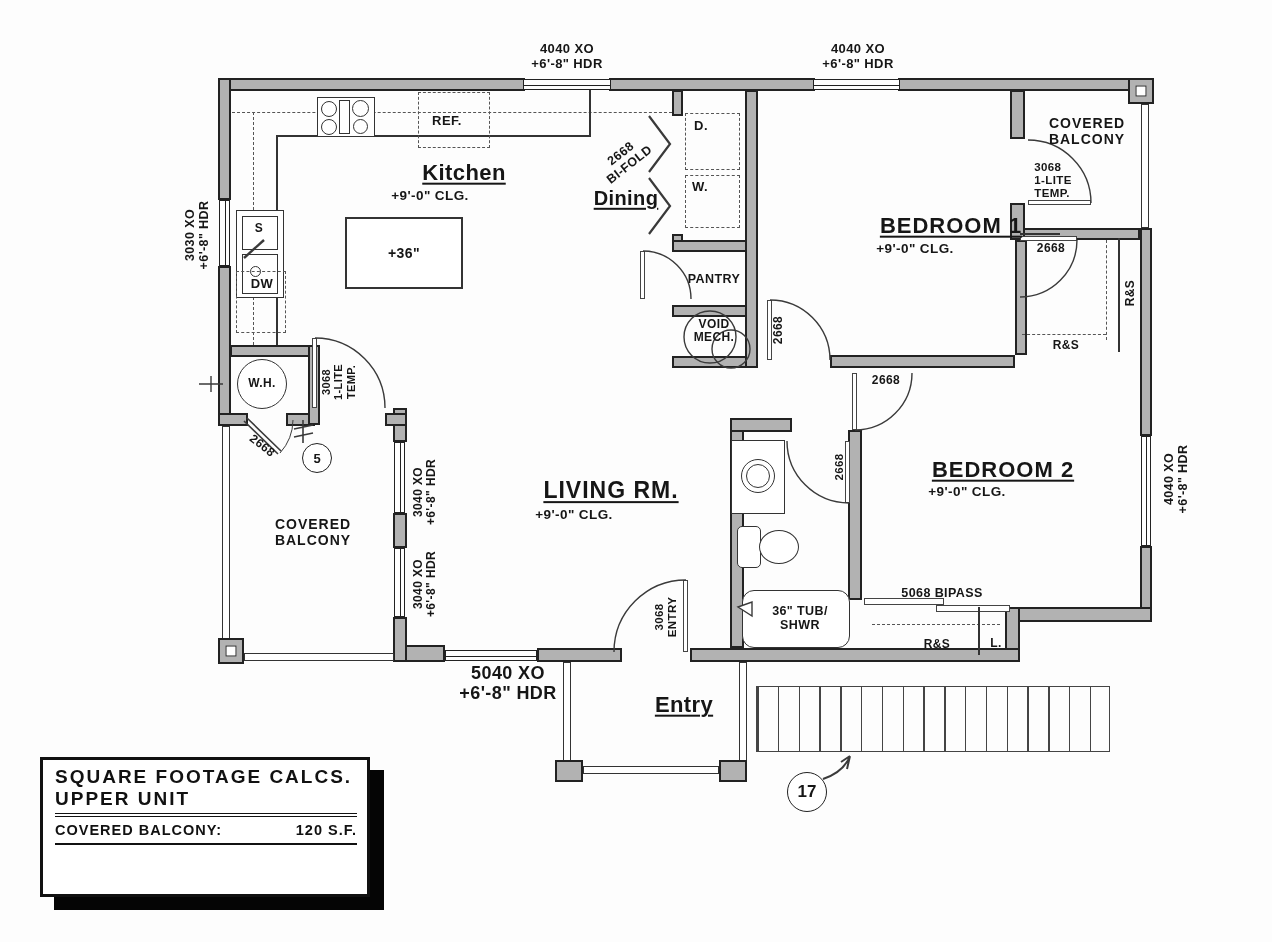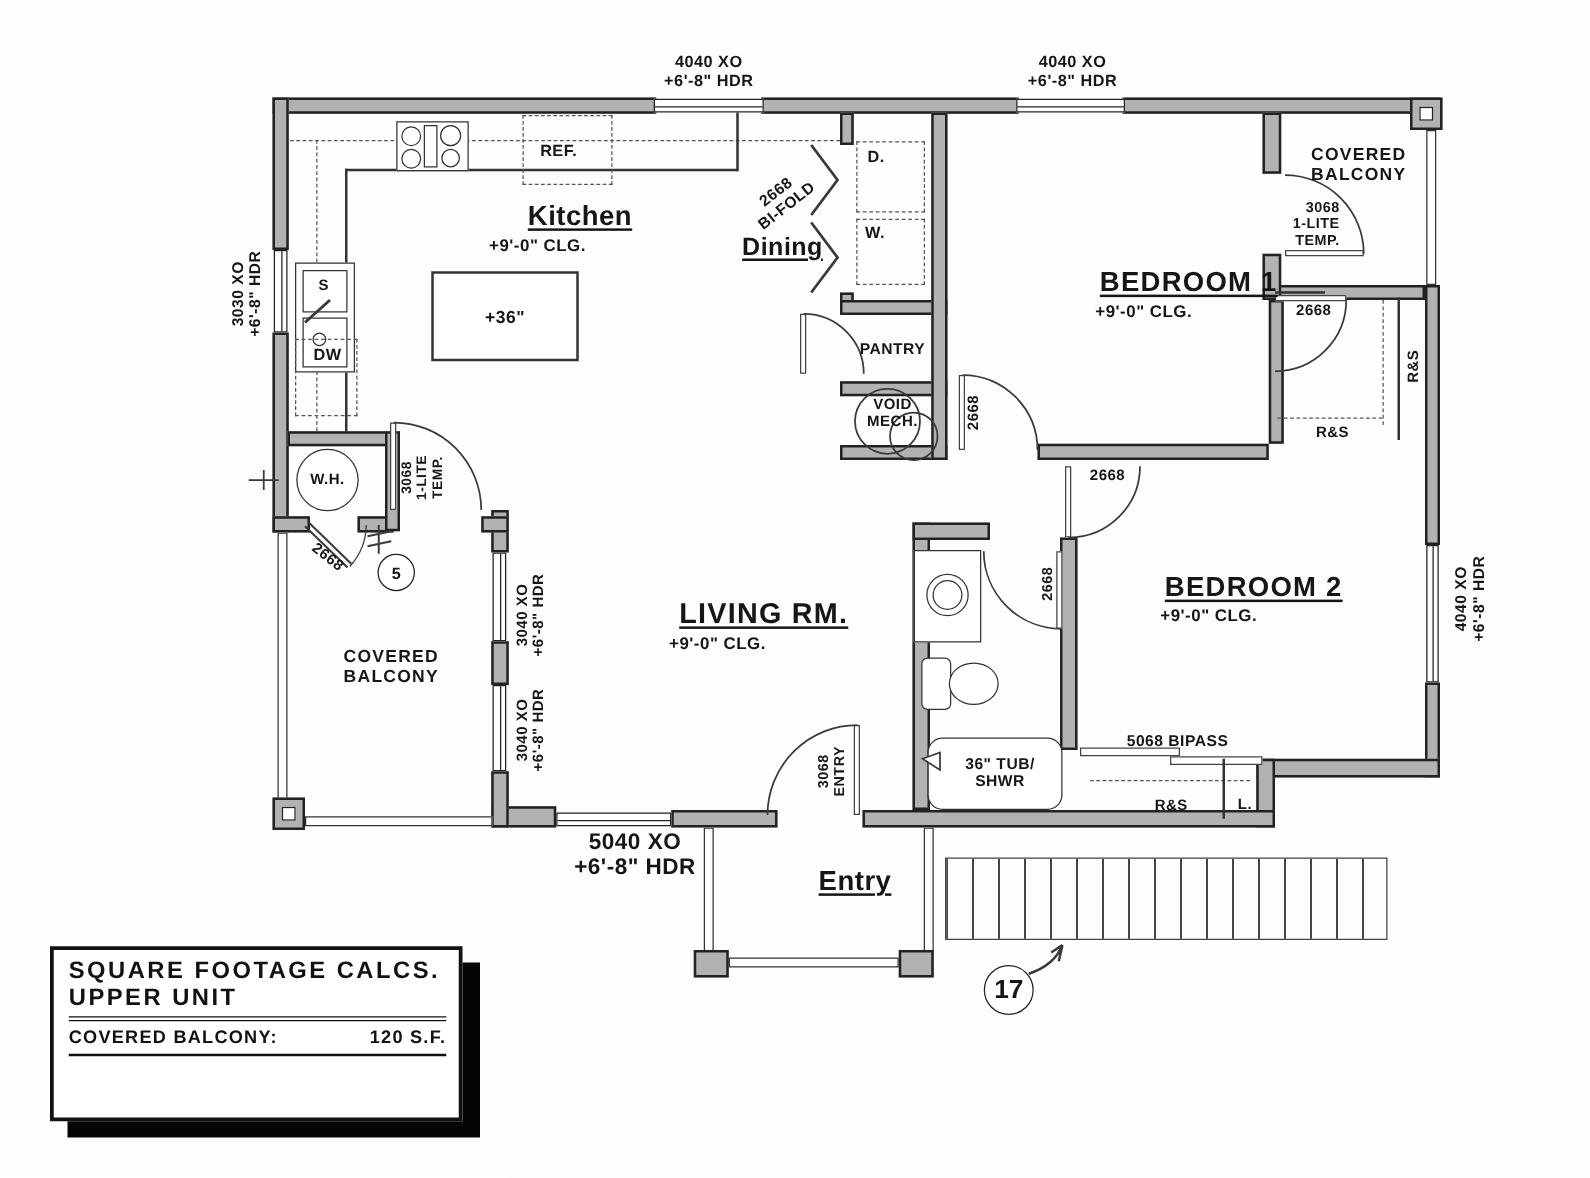--- a/index.html
+++ b/index.html
@@ -21,21 +21,21 @@
   .tline-v{position:absolute;background:#333;width:1.5px;}
   .fix{position:absolute;background:#fff;border:1.5px solid #333;box-sizing:border-box;}
   .round{border-radius:50%;}
   .leaf{position:absolute;background:#fff;border:1.3px solid #444;box-sizing:border-box;}
   .lbl{position:absolute;transform:translate(-50%,-50%);font-weight:700;color:#161616;
        white-space:pre-line;text-align:center;line-height:1.12;letter-spacing:.4px;}
   .u{text-decoration:underline;text-decoration-thickness:2px;text-underline-offset:3px;margin-left:34px;}
   .r90{transform:translate(-50%,-50%) rotate(-90deg);}
   .r38{transform:translate(-50%,-50%) rotate(38deg);}
   .rm38{transform:translate(-50%,-50%) rotate(-38deg);}
-  .la{text-align:right;}
+  .la{text-align:left;}
   .keynote{position:absolute;border:1.6px solid #222;border-radius:50%;background:#fff;
            display:flex;align-items:center;justify-content:center;font-weight:700;color:#161616;}
   .stairs{position:absolute;border:1.5px solid #444;box-sizing:border-box;
           background:repeating-linear-gradient(to right,#444 0 1.5px,transparent 1.5px 20.8px);}
   svg.lines{position:absolute;left:0;top:0;pointer-events:none;}
   
   .tblock{position:absolute;left:40px;top:757px;width:330px;height:140px;background:#fff;
           border:3px solid #111;box-shadow:14px 13px 0 #050505;box-sizing:border-box;
           padding:6px 10px 4px 12px;color:#111;}
   .tblock .tt{font-weight:700;font-size:19px;letter-spacing:2px;line-height:1.15;}
@@ -174,21 +174,21 @@
       <path d="M738,607 L752,602 L752,616 Z" fill="#fff" stroke-width="1.4"></path>
       <path d="M823,779 C838,774 846,766 850,756 M850,756 L841,762 M850,756 L847,769" stroke-width="2"></path>
     </g>
   </svg>
 
   <div class="stairs" style="left:756px;top:686px;width:354px;height:66px"></div>
 
   <div class="keynote" style="left:302px;top:443px;width:28px;height:28px;font-size:13px">
     <span>5</span>
   </div>
-  <div class="keynote" style="left:787px;top:772px;width:38px;height:38px;font-size:21px">
+  <div class="keynote" style="left:787px;top:772px;width:38px;height:38px;font-size:17px">
     <span>17</span>
   </div>
 
   <div class="lbl" style="left:567px;top:57px;font-size:13px">4040 XO
 +6'-8" HDR</div>
   <div class="lbl" style="left:858px;top:57px;font-size:13px">4040 XO
 +6'-8" HDR</div>
   <div class="lbl r90" style="left:197px;top:235px;font-size:12.5px">3030 XO
 +6'-8" HDR</div>
   <div class="lbl r90" style="left:425px;top:492px;font-size:12px">3040 XO

